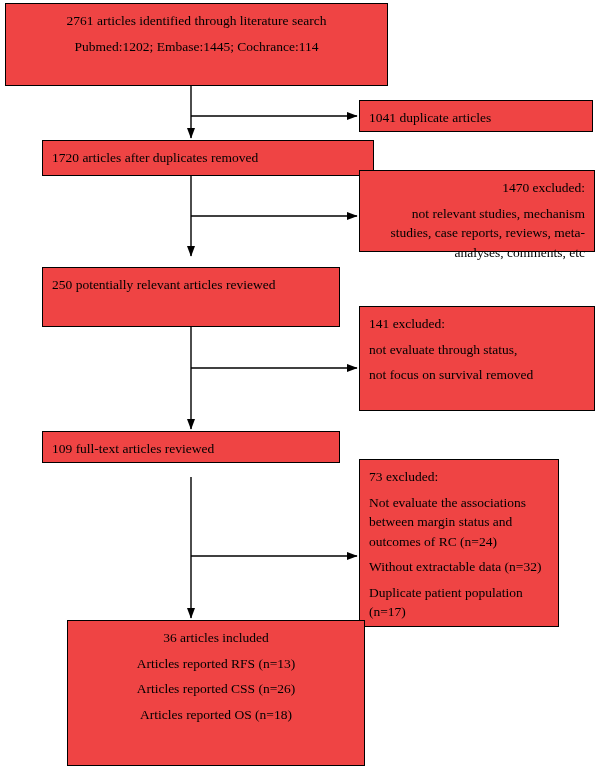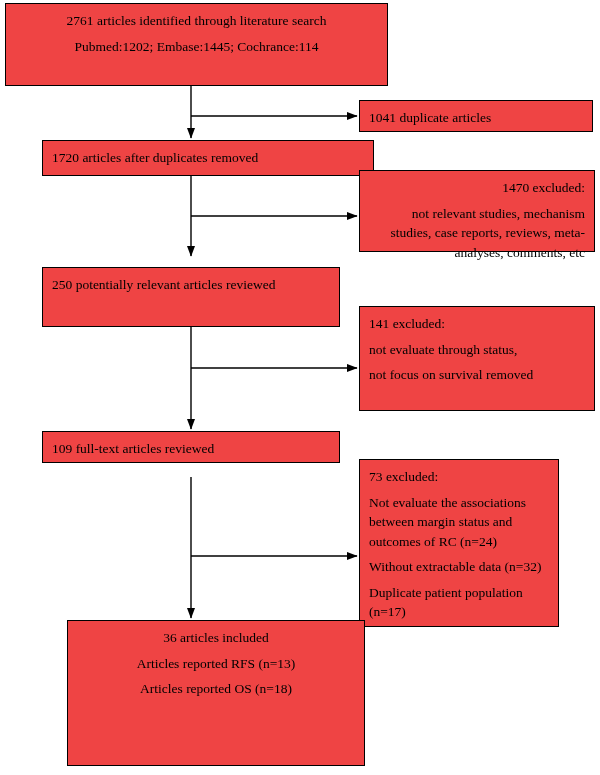--- a/index.html
+++ b/index.html
@@ -113,16 +113,17 @@
   <div class="box" id="n-ex73">
     <p>73 excluded:</p>
     <p>Not evaluate the associations between margin status and outcomes of RC (n=24)</p>
     <p>Without extractable data (n=32)</p>
     <p>Duplicate patient population (n=17)</p>
   </div>
 
   <div class="box center" id="n-included">
     <p>36 articles included</p>
     <p>Articles reported RFS (n=13)</p>
+    <p>Articles reported CSS (n=26)</p>
     <p>Articles reported OS (n=18)</p>
   </div>
 
 </div>
 
 </body></html>

